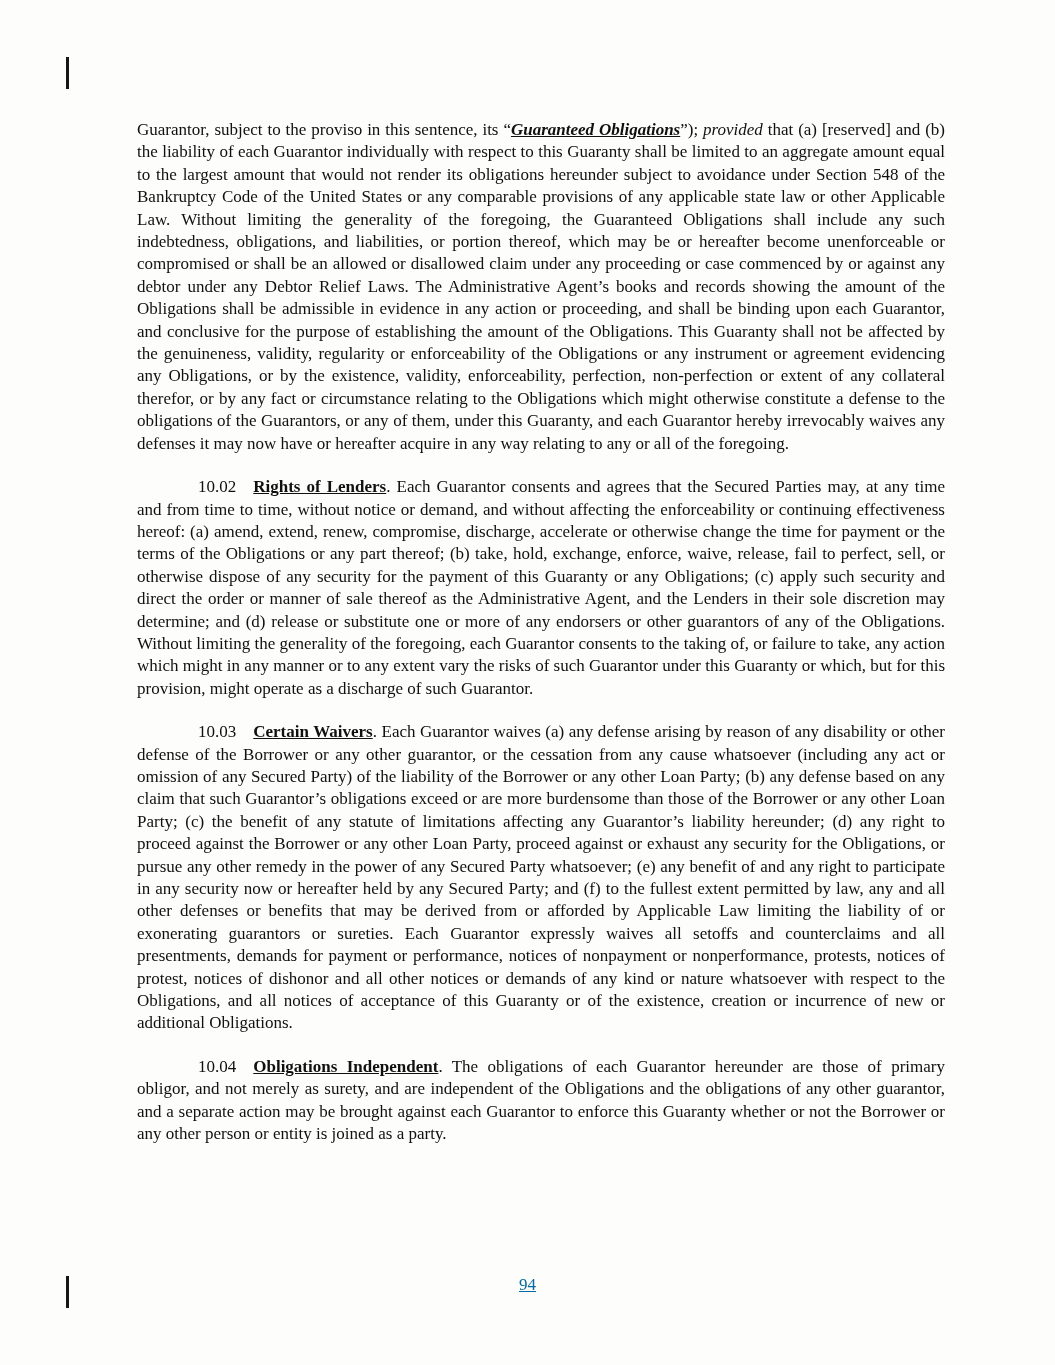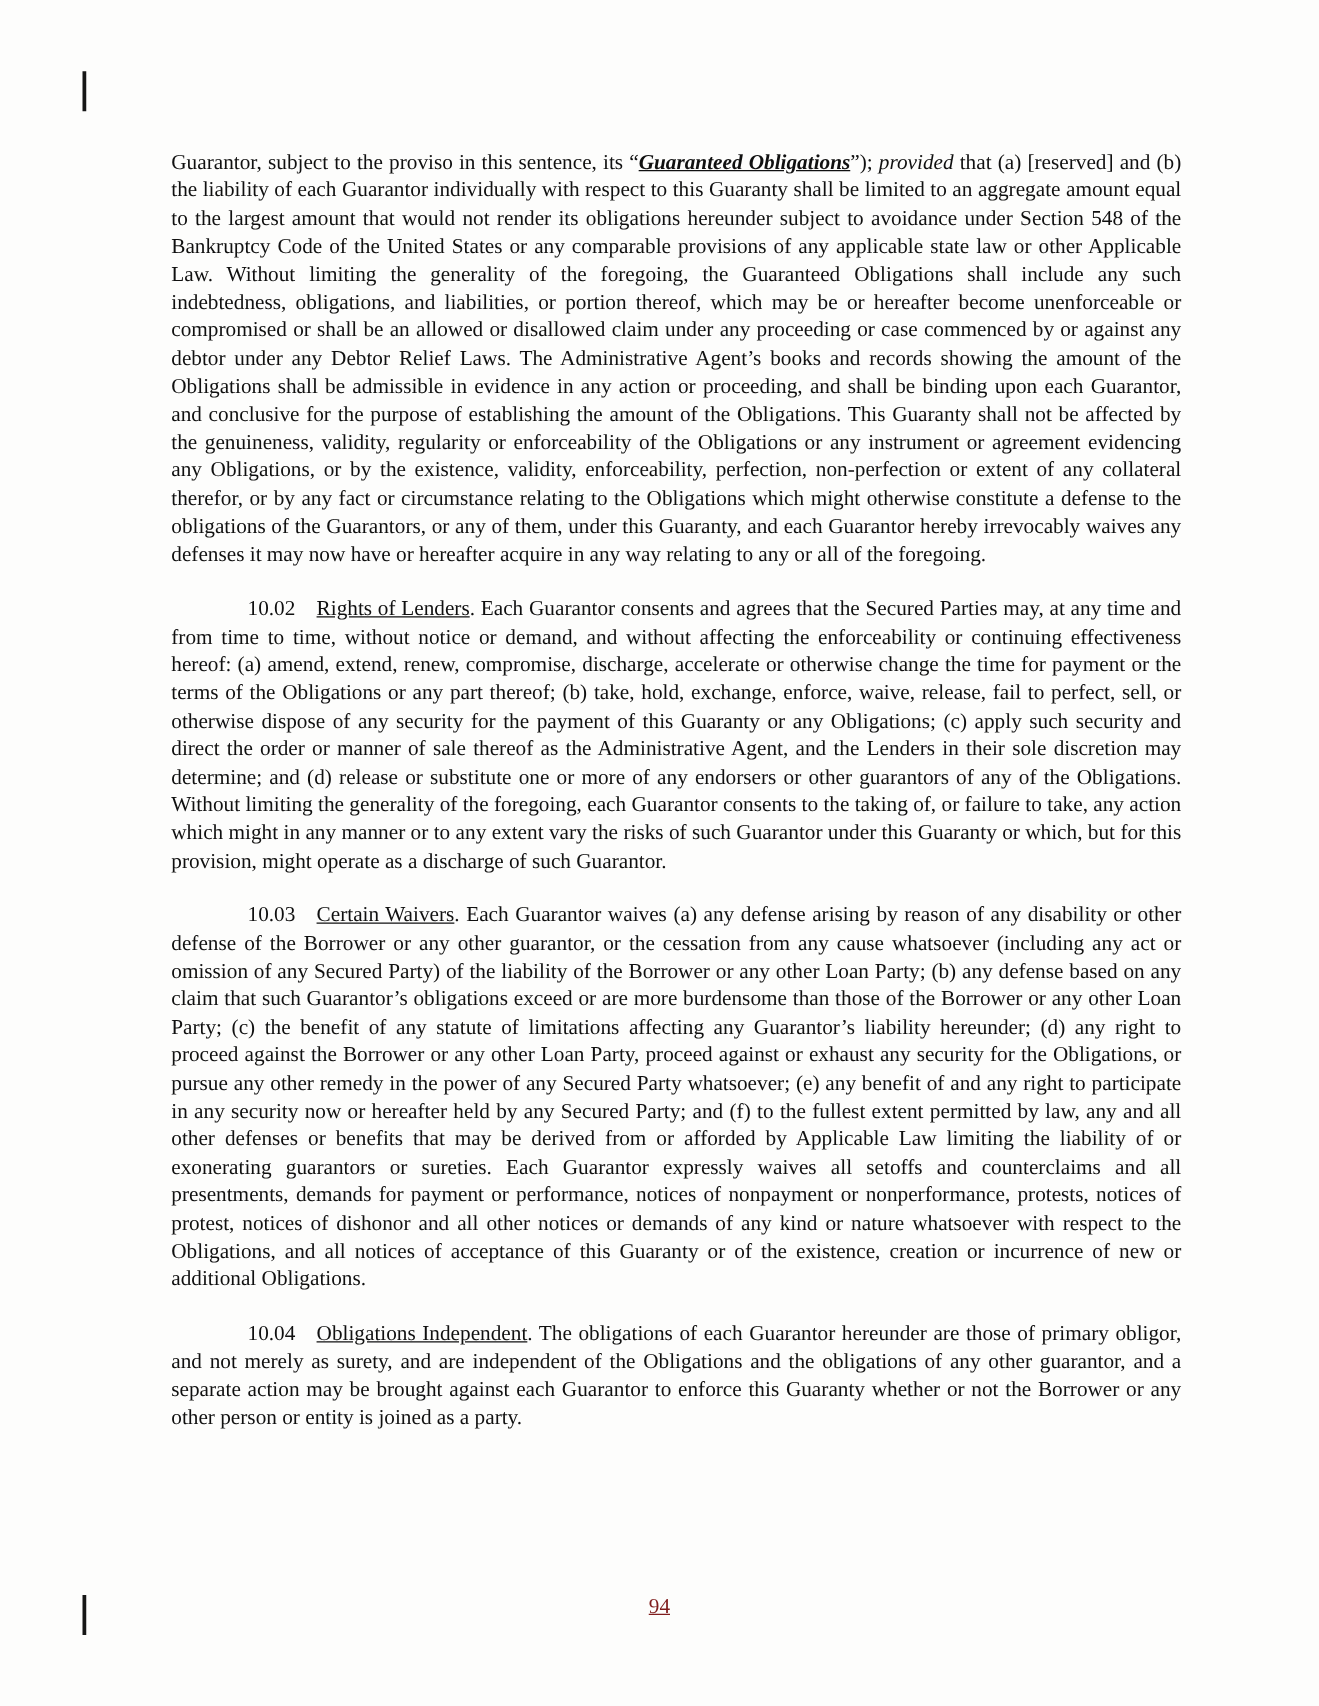--- a/index.html
+++ b/index.html
@@ -24,34 +24,34 @@
     position: absolute;
     left: 137px;
     top: 119px;
     width: 808px;
     font-size: 17px;
     line-height: 22.4px;
     text-align: justify;
   }
   .para { margin: 0 0 21px 0; }
   .para.section { text-indent: 61px; }
-  .b { font-weight: normal; }
+  .b { font-weight: bold; }
   .i { font-style: italic; }
   .u { text-decoration: underline; }
   .biu { font-weight: bold; font-style: italic; text-decoration: underline; }
   .num { font-weight: normal; padding-right: 17px; }
   .footer {
     position: absolute;
     top: 1275px;
     left: 0;
     width: 100%;
     text-align: center;
   }
   .page-num {
-    color: #7f1d1d;
+    color: #0369a1;
     text-decoration: underline;
     font-size: 17px;
   }
 </style>
 </head>
 <body>
 
 <div class="change-bar top"></div>
 <div class="change-bar bottom"></div>
 

